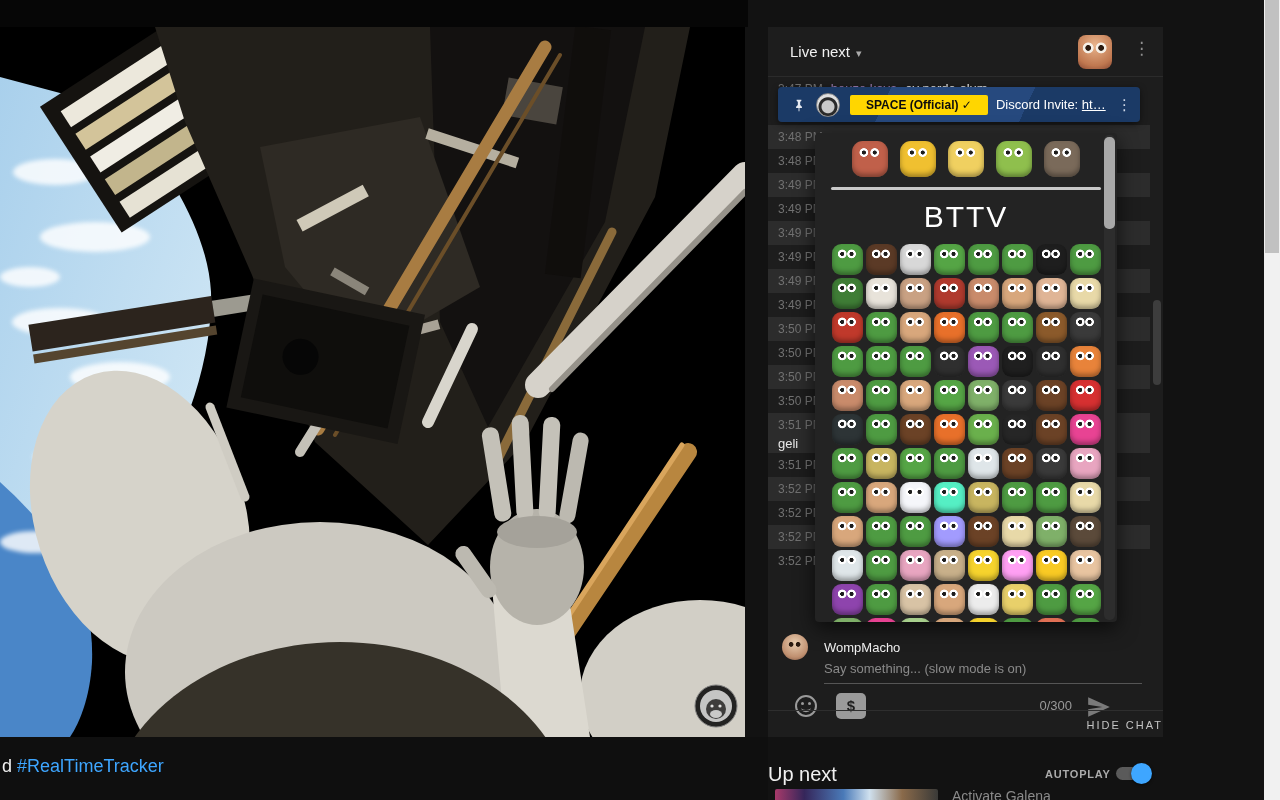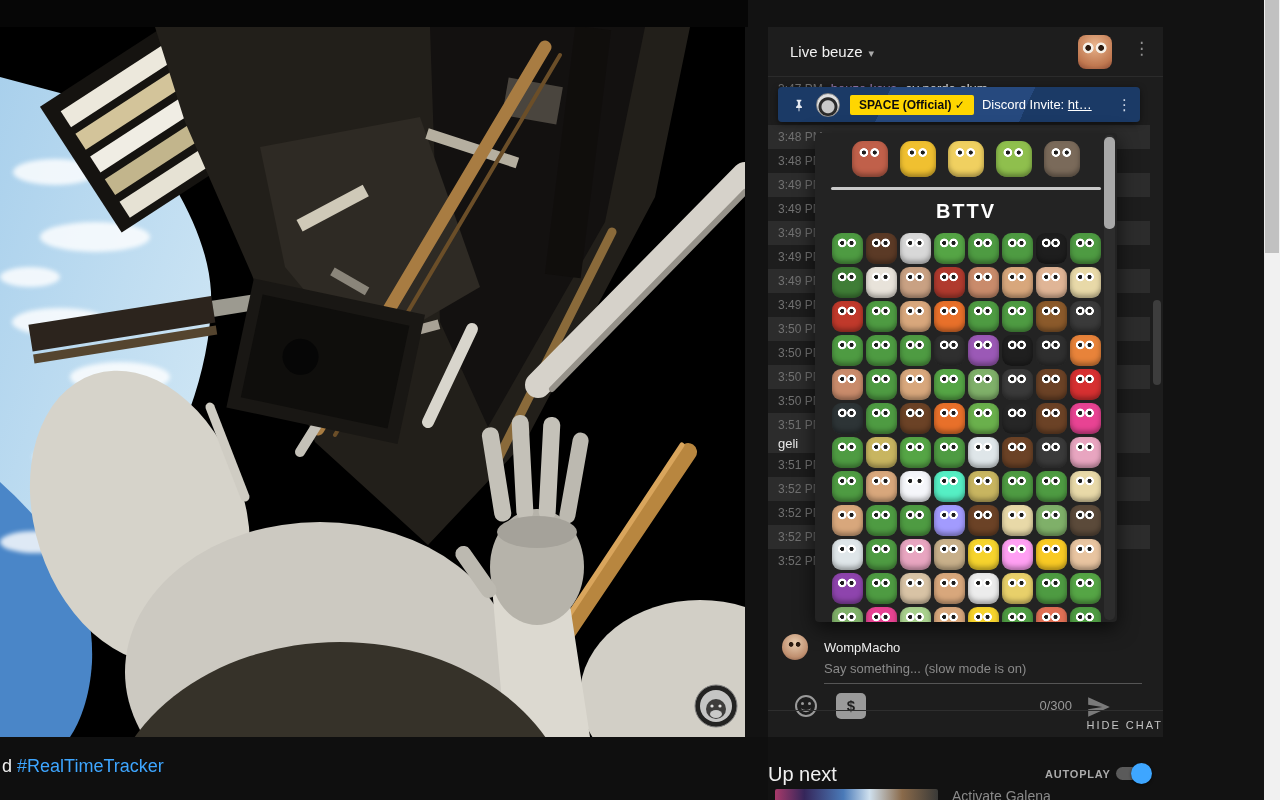--- a/index.html
+++ b/index.html
@@ -41,21 +41,21 @@
   .chat-row .user { font-weight:500; margin-right:8px; }
   .chat-row .wrap-line { display:block; margin-top:4px; color:#e8e8e8; }
 
   
   .pinned { position:absolute; left:10px; top:60px; width:362px; height:35px; border-radius:4px; z-index:3; cursor:pointer;
     background:linear-gradient(115deg,#1b3a66 0%,#1b3a66 30%,#26497e 30%,#26497e 68%,#1b3a66 68%);
     box-shadow:0 2px 6px rgba(0,0,0,.5);
     display:flex; align-items:center; padding:0 8px; }
   .pin-ic { width:14px; height:14px; margin:0 10px 0 6px; flex:0 0 auto; }
   .pinned-avatar { width:24px; height:24px; border-radius:50%; background:radial-gradient(circle at 50% 58%, #c9c9c9 6px, #2a2a2a 7px 9px, #e0e0e0 10px); border:1px solid #888; margin-right:10px; flex:0 0 auto; }
-  .pinned-badge { background:#ffd600; color:#0d0d0d; font-size:12px; font-weight:700; border-radius:2px; padding:3px 9px; margin-right:8px; flex:0 0 auto; }
+  .pinned-badge { background:#ffd600; color:#0d0d0d; font-size:12px; font-weight:700; border-radius:2px; padding:3px 16px; margin-right:8px; flex:0 0 auto; }
   .pinned-msg { color:#fff; font-size:13px; overflow:hidden; white-space:nowrap; flex:1 1 auto; }
   .pinned-msg .lnk { text-decoration:underline; }
   .pinned-dots { color:#cfd8e8; font-size:15px; margin-left:6px; cursor:pointer; }
 
   
   .chat-scroll-thumb { position:absolute; left:385px; top:273px; width:8px; height:85px; background:#3d3d3d; border-radius:4px; cursor:pointer; }
 
   
   .chat-input-area { position:absolute; left:0; top:585px; width:382px; height:125px; }
   .you-row { position:absolute; left:14px; top:22px; display:flex; align-items:center; }
@@ -78,21 +78,21 @@
   .hide-chat-bar { position:absolute; left:0; top:683px; width:395px; height:27px; border-top:1px solid #2e2e2e; text-align:right; cursor:pointer; }
   .hide-chat-bar span { display:inline-block; margin-top:8px; font-size:11px; letter-spacing:2px; color:#c4c4c4; font-weight:500; }
 
   
   .emote-panel { position:absolute; left:815px; top:133px; width:302px; height:489px; background:#232323; border-radius:4px;
     box-shadow:0 6px 20px rgba(0,0,0,.65); z-index:6; overflow:hidden; }
   .recent-row { display:flex; justify-content:center; gap:12px; padding:8px 0 6px 0; }
   .emote-tile { border-radius:30%; cursor:pointer; box-shadow:inset 0 -3px 5px rgba(0,0,0,.35); }
   .recent-row .emote-tile { width:36px; height:36px; }
   .panel-divider { height:3px; background:#c9c9c9; border-radius:2px; margin:4px 16px 6px 16px; }
-  .panel-title { text-align:center; color:#fff; font-weight:700; font-size:20px; letter-spacing:2px; padding:4px 0 8px 0; }
+  .panel-title { text-align:center; color:#fff; font-weight:400; font-size:30px; letter-spacing:2px; padding:4px 0 8px 0; }
   .emote-grid { display:grid; grid-template-columns:repeat(8,31px); gap:3px; justify-content:center; padding:2px 4px; }
   .emote-grid .emote-tile { width:31px; height:31px; }
   .panel-scroll-track { position:absolute; right:2px; top:2px; width:11px; height:485px; background:#2d2d2d; border-radius:5px; }
   .panel-scroll-thumb { position:absolute; right:2px; top:4px; width:11px; height:92px; background:#a8a8a8; border-radius:5px; cursor:pointer; }
 
   
   .upnext { position:absolute; left:768px; top:737px; width:496px; height:63px; background:#121212; }
   .upnext-label { position:absolute; left:0px; top:26px; color:#f1f1f1; font-size:20px; }
   .autoplay-label { position:absolute; left:277px; top:31px; color:#aaa; font-size:11px; font-weight:700; letter-spacing:.8px; }
   .toggle { position:absolute; left:348px; top:30px; width:34px; height:13px; background:#5a5a5a; border-radius:7px; cursor:pointer; }
@@ -218,21 +218,21 @@
   <div class="title-bar">
     <div class="title-text">
       <span>d</span>
       <span class="title-hash">#RealTimeTracker</span>
     </div>
   </div>
 
   <div class="chat">
     <div class="chat-header">
       <div class="chat-title">
-        <span>Live beuze</span><span class="chat-caret">▾</span>
+        <span>Live next</span><span class="chat-caret">▾</span>
       </div>
       <div class="chat-avatar"></div>
       <div class="kebab">⋮</div>
     </div>
 
     <div class="chat-messages" id="chat-messages">
         <div class="chat-row"><span class="ts">3:47 PM</span><span class="user" style="color: rgb(155, 123, 176);">beuze kaya</span><span>ey nerde olum</span></div>
         <div class="chat-row"><span class="ts">3:47 PM</span><span class="user" style="color: rgb(197, 123, 213);">Manuel Galena</span><span>sastr</span></div>
         <div class="chat-row alt"><span class="ts">3:48 PM</span></div>
         <div class="chat-row"><span class="ts">3:48 PM</span></div>

